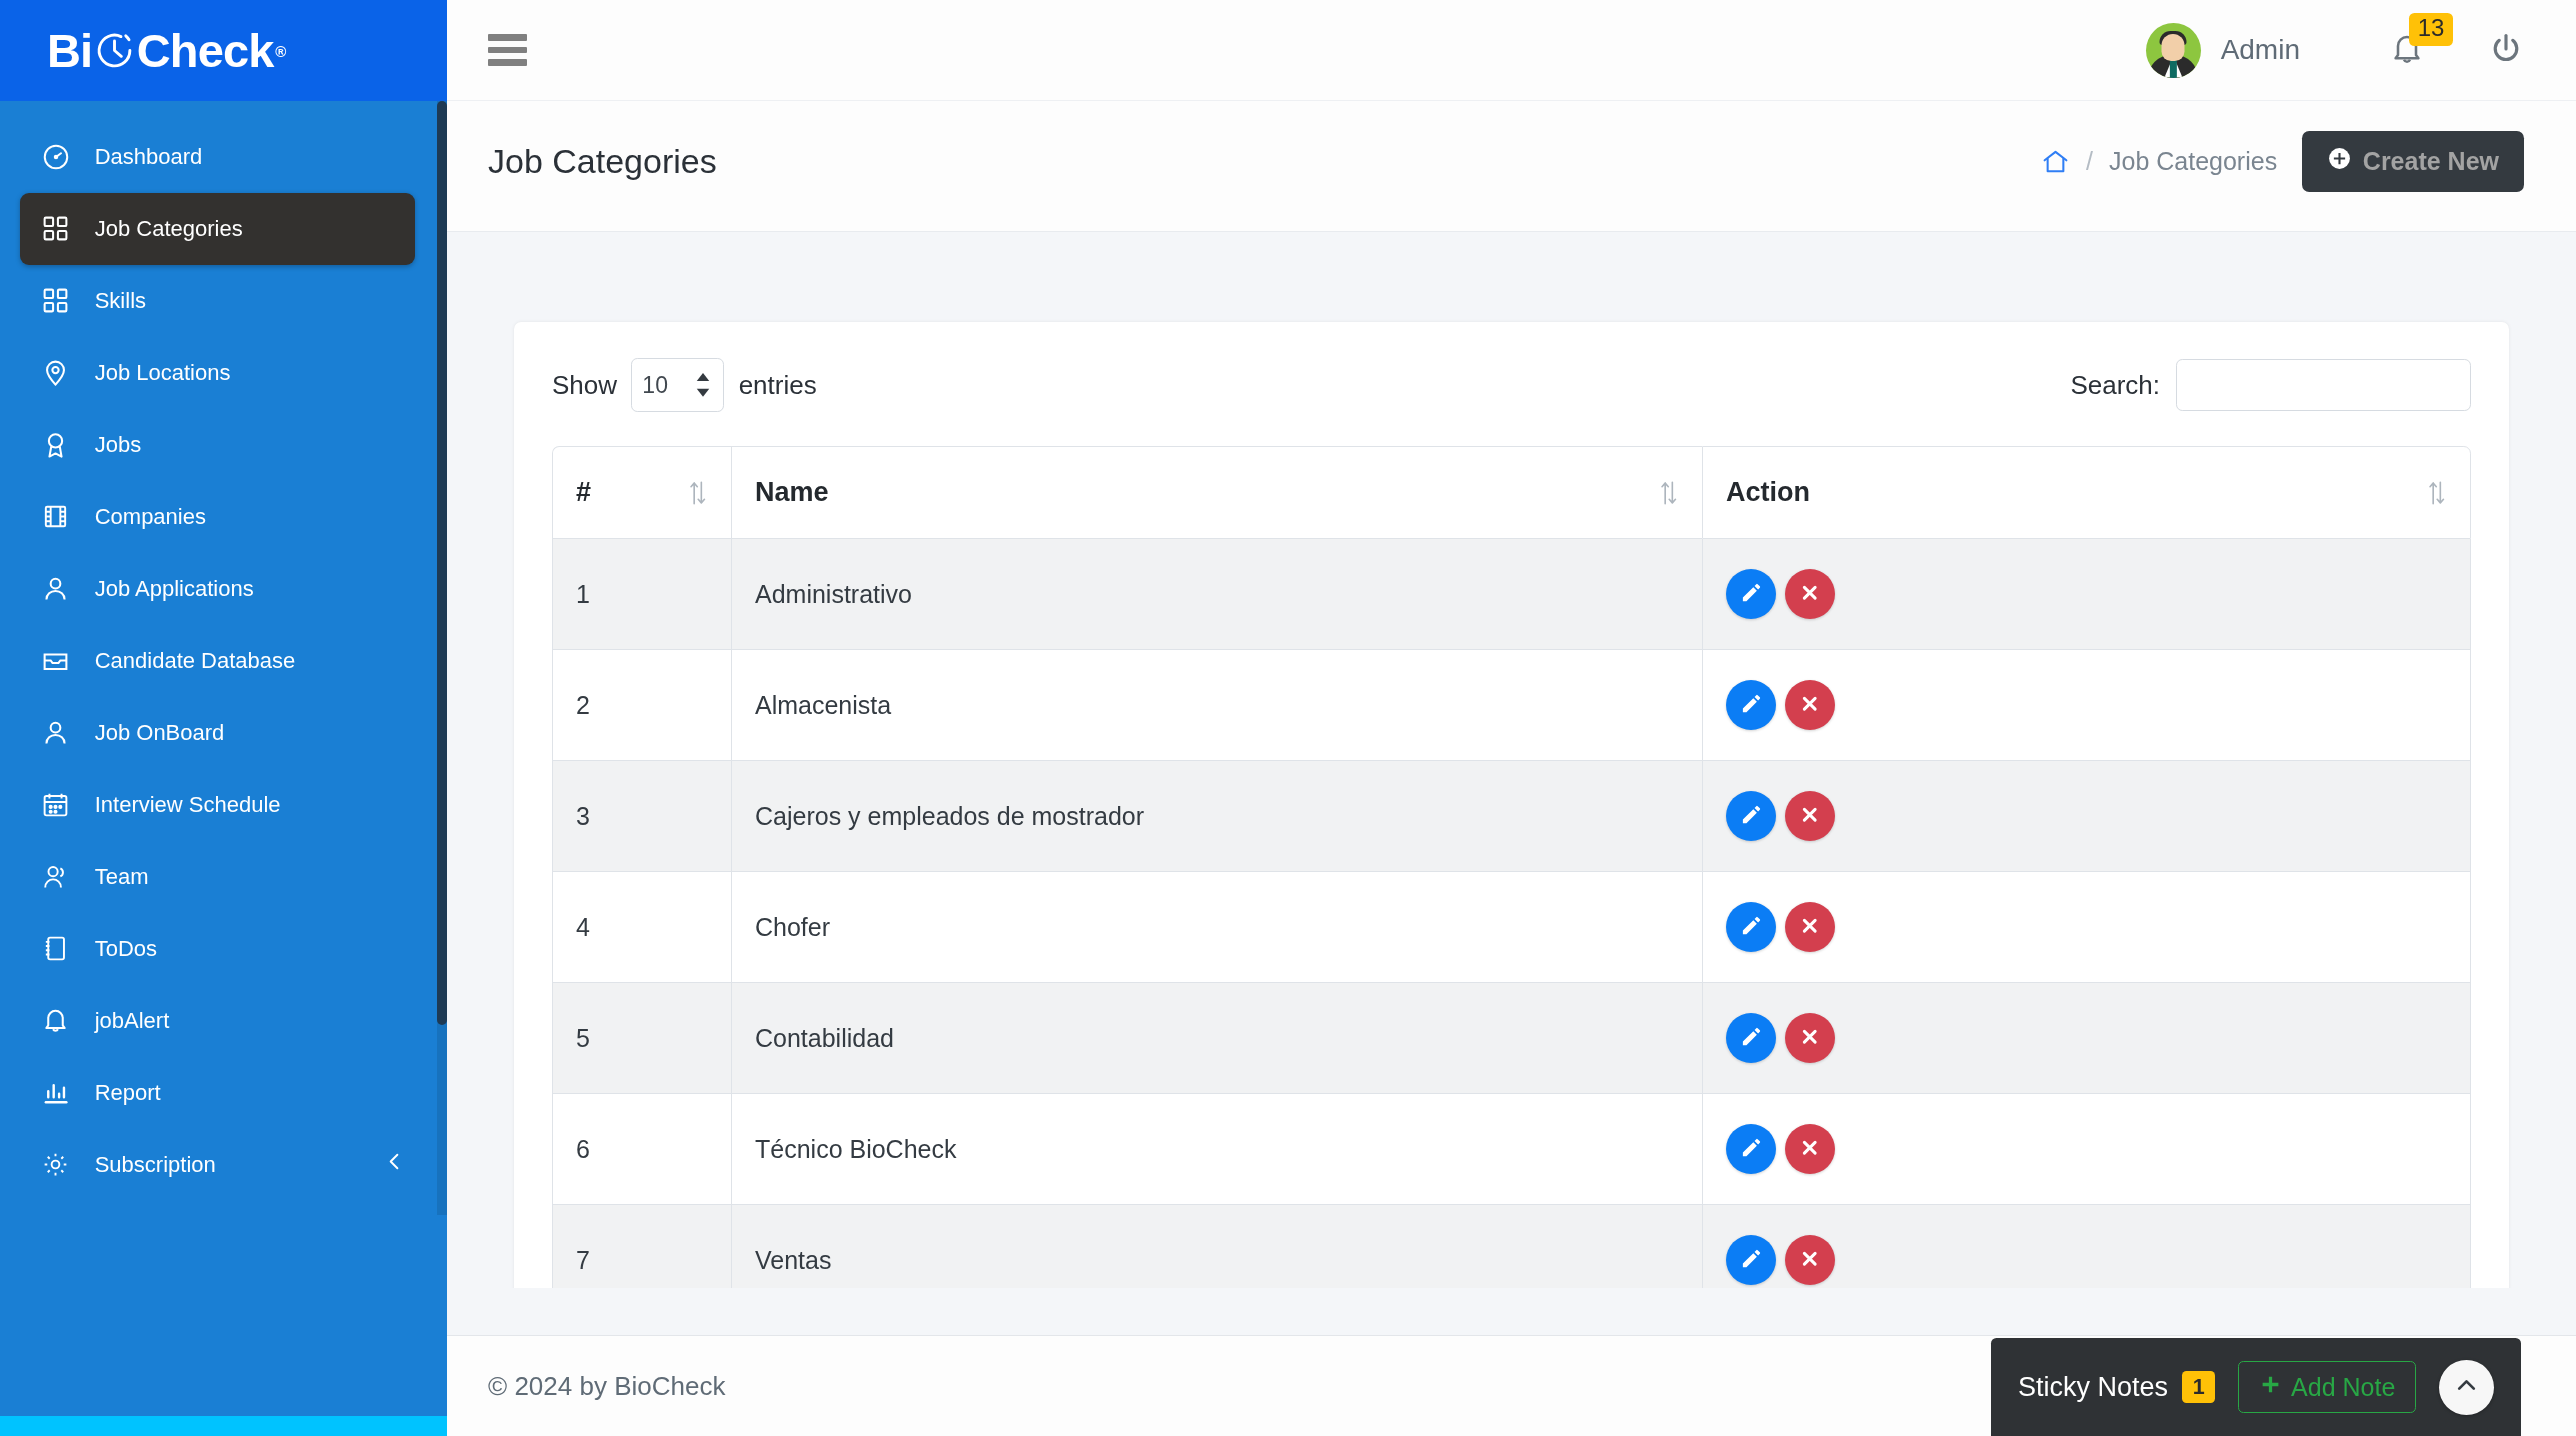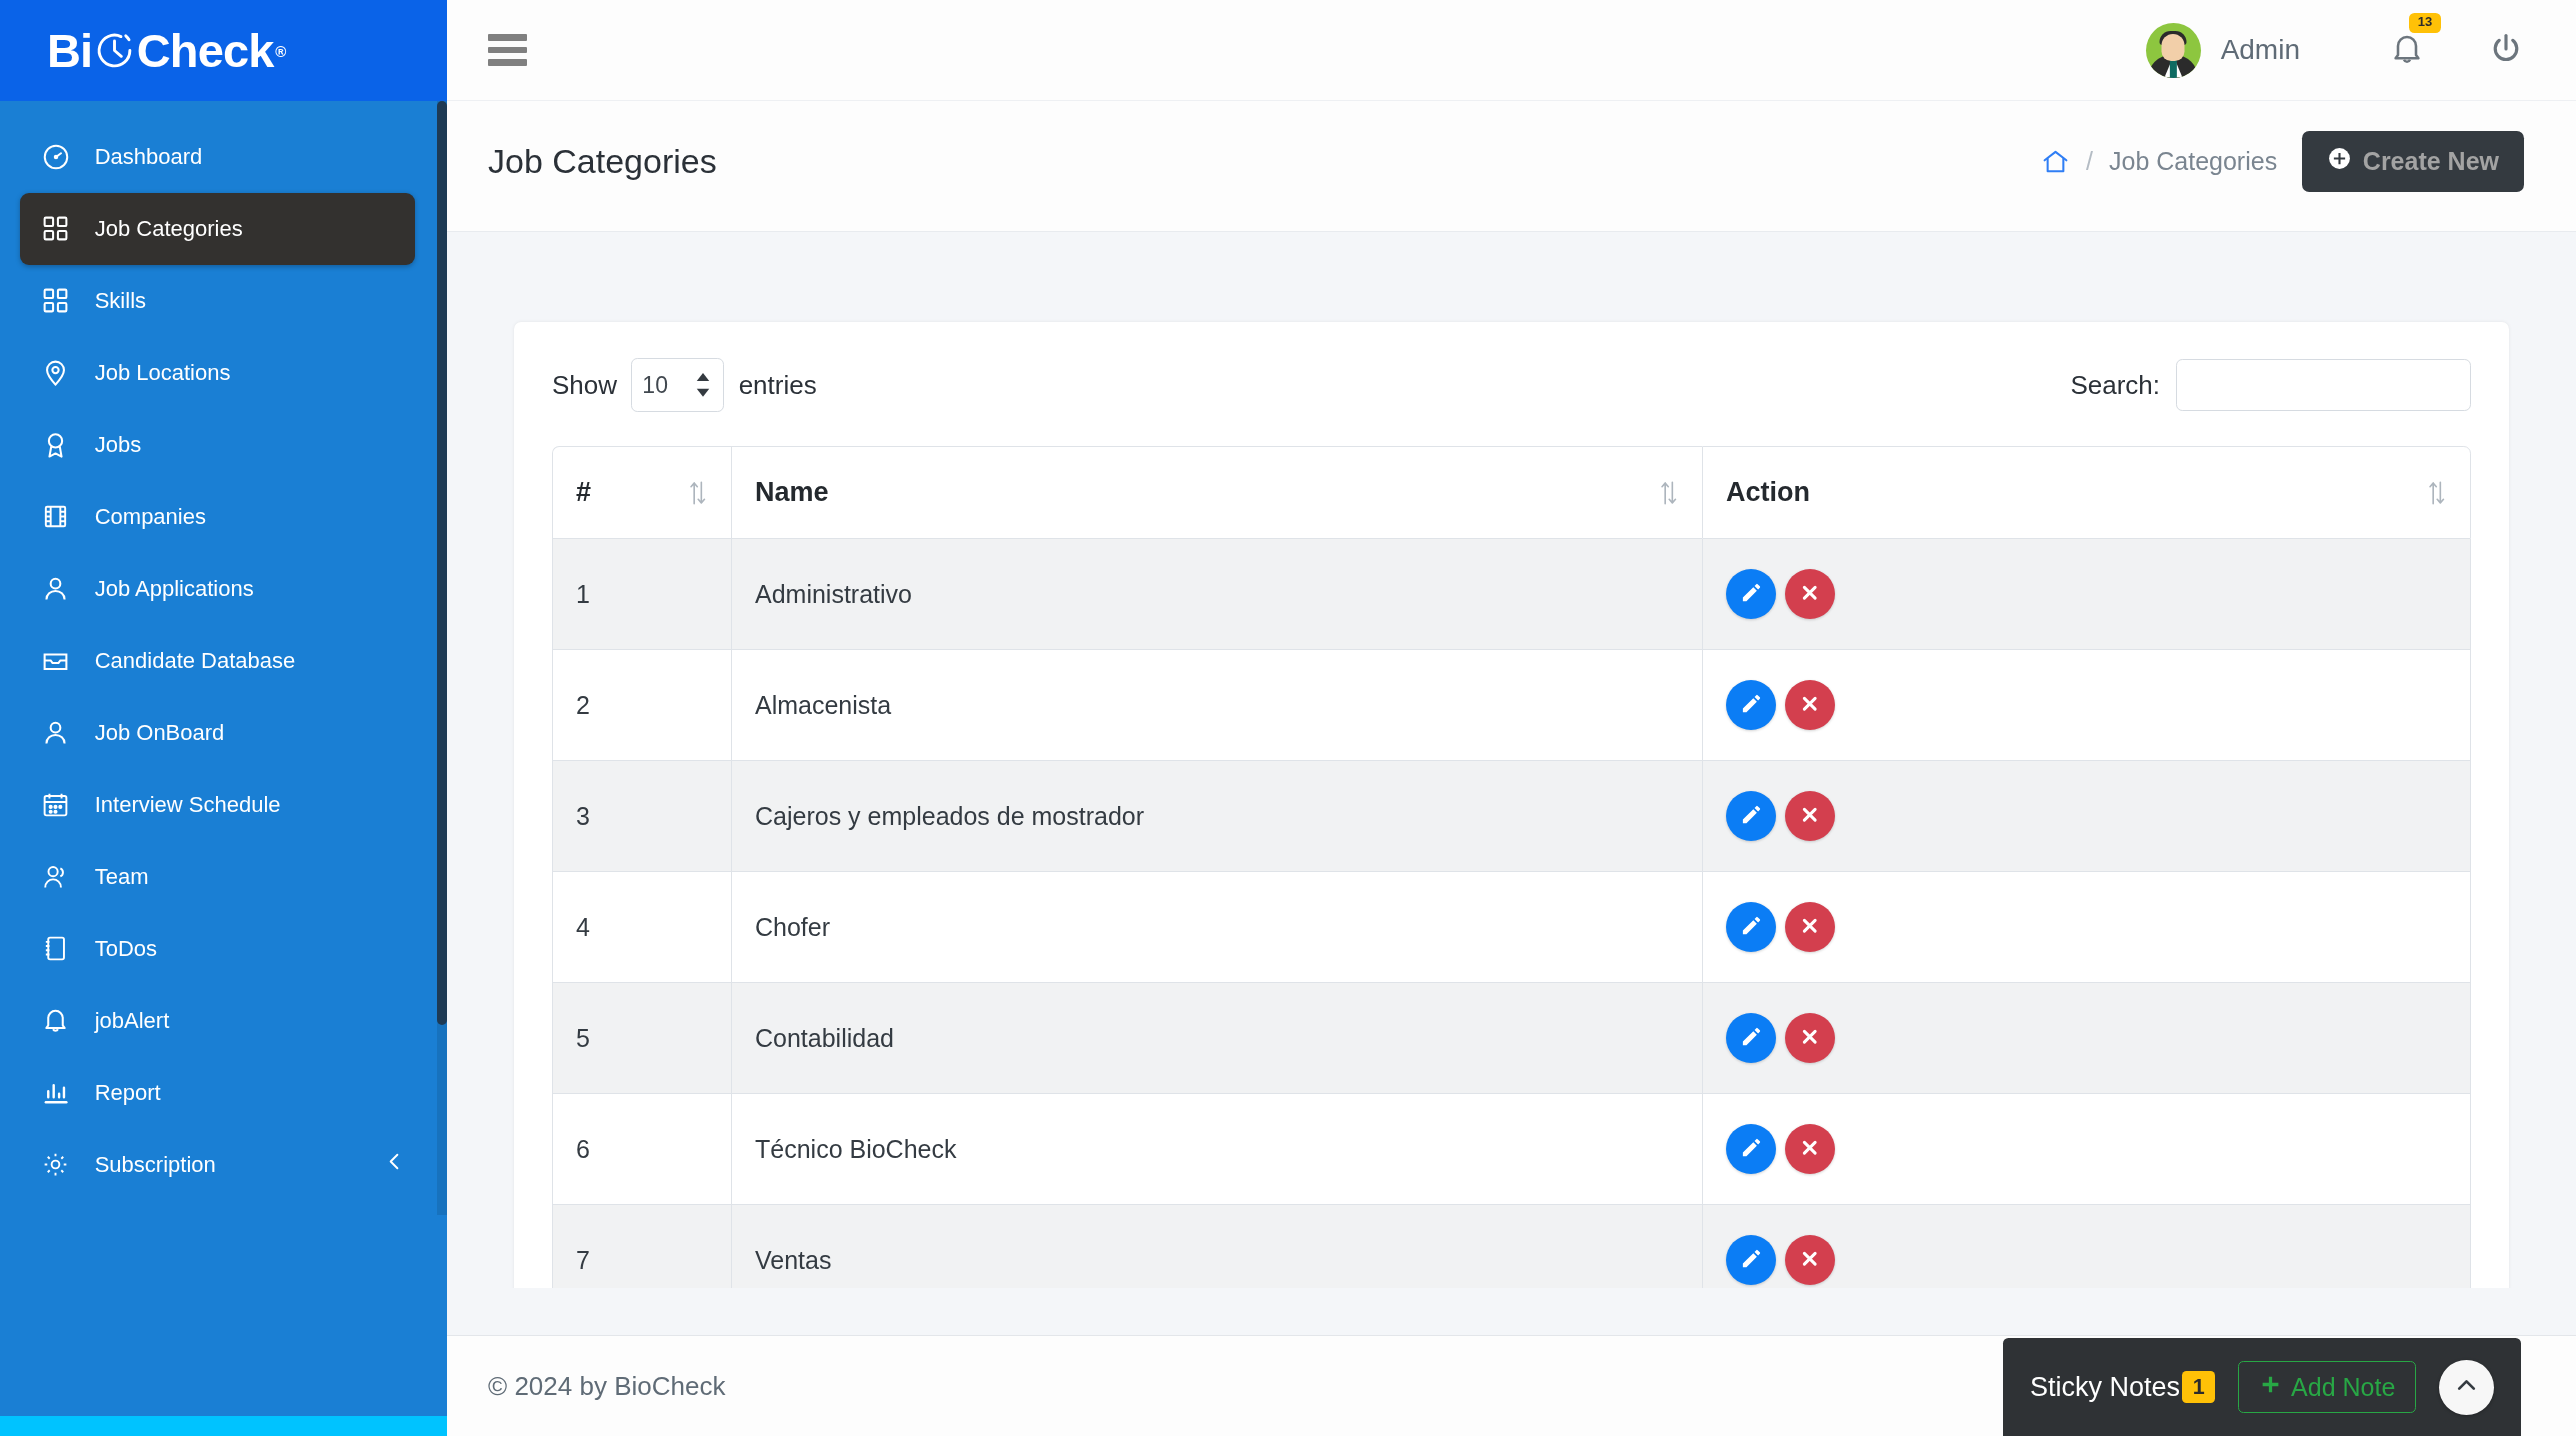--- a/index.html
+++ b/index.html
@@ -104,21 +104,21 @@
     width:50px; height:23px; background:#2b2b2b; border-radius:23px 23px 0 0; }
   .avatar .shirt { position:absolute; left:50%; bottom:0; transform:translateX(-50%);
     width:18px; height:21.5px; background:#ffffff; clip-path: polygon(50% 0, 100% 100%, 0 100%); }
   .avatar .tie { position:absolute; left:50%; bottom:0; transform:translateX(-50%);
     width:6.3px; height:18px; background:#0e6b61; }
   .admin-name { font-size: 28px; color: #5f6b76; margin-left: 19.7px; }
   .bell-wrap { position: relative; margin-left: 89px; cursor: pointer; display:flex; align-items:center; }
   .bell-badge {
     position: absolute; left: 19.7px; top: -18px;
     background: #ffc107; color: #2b2b2b;
-    font-size: 13px; font-weight: bold;
+    font-size: 24px; font-weight: normal;
     border-radius: 5.4px; padding: 1.8px 9px 2.7px;
     line-height: 1.2;
   }
   .power-btn { margin-left: 63px; cursor: pointer; display:flex; align-items:center; }
 
   .page-head {
     background: #fdfdfd;
     padding: 30px 52px 39px 41px;
     display: flex; align-items: center;
     border-bottom: 0.9px solid #e8ebef;
@@ -232,21 +232,21 @@
   
   .sticky-bar {
     position: absolute; right: 55px; bottom: 0;
     background: #2f3235;
     display: flex; align-items: center;
     padding: 21.5px 27px;
     border-radius: 5.4px 5.4px 0 0;
     gap: 23px;
     height: 98px;
   }
-  .sticky-title { font-size: 27px; color: #fff; display: flex; align-items: center; gap: 2px; }
+  .sticky-title { font-size: 27px; color: #fff; display: flex; align-items: center; gap: 14px; }
   .sticky-badge {
     background: #ffc107; color: #2b2b2b;
     font-size: 21.5px; font-weight: bold;
     border-radius: 4.5px; padding: 3.6px 10.7px;
   }
   .btn-add-note {
     border: 0.9px solid #28a745; color: #28a745;
     background: transparent; border-radius: 5.4px;
     font-size: 25px; padding: 10.7px 19.7px;
     display: flex; align-items: center; gap: 9px;

